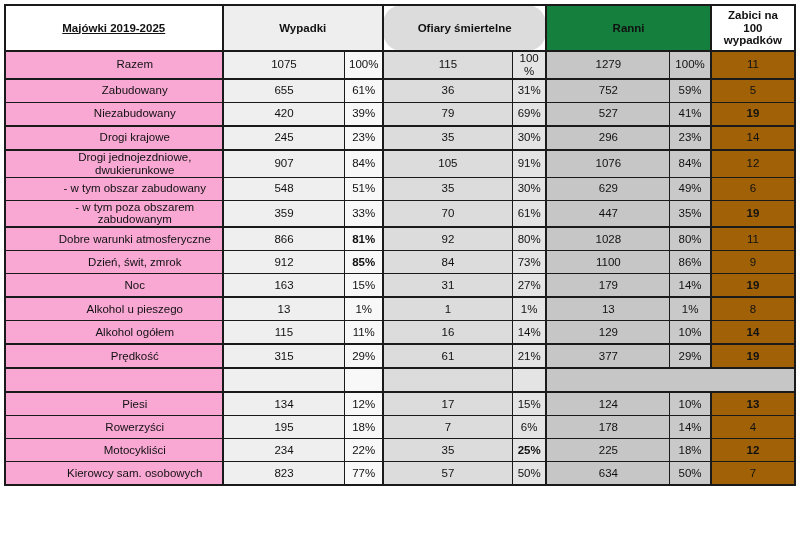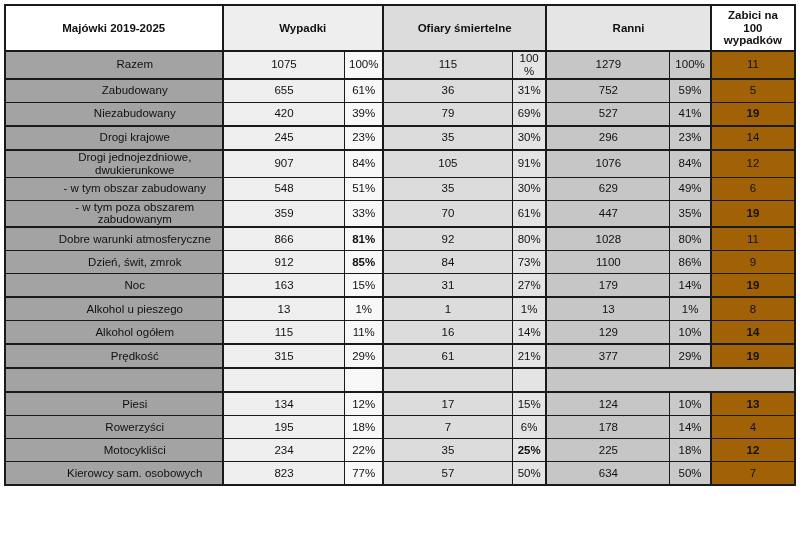--- a/index.html
+++ b/index.html
@@ -27,28 +27,28 @@
     height: 44px;
     border-bottom: 2px solid #1a1a1a;
   }
   
   .gs { border-left-width: 2px; }
   
   tr.thick td { border-bottom-width: 2px; }
   .b { font-weight: bold; }
 
   
-  .h-label { background:#ffffff; }
+  .h-label { background:#ffffff;text-decoration:underline; }
   .h-wyp   { background:#eeeeee; }
-  .h-of    { background:#dcdcdc; }
-  .h-ran   { background:#e5e5e5;margin-top:40px; }
+  .h-of    { background:#dcdcdc;border-radius:19px; }
+  .h-ran   { background:#15803d;margin-top:40px; }
   .h-zab   { background:#ffffff; padding:0 12px; }
 
   
-  .c-label { background:#a3a3a3;padding-left:44px; }
+  .c-label { background:#f9a8d4;padding-left:44px; }
   .c-wn    { background:#efefef; }
   .c-wp    { background:#f8f8f8; }
   .c-on    { background:#dcdcdc; }
   .c-op    { background:#e4e4e4;text-align:center; }
   .c-rn    { background:#c6c6c6; }
   .c-rp    { background:#c9c9c9; }
   .c-z     { background:#a16207; }
   .c-merge { background:#c6c6c6; }
 </style>
 </head>

